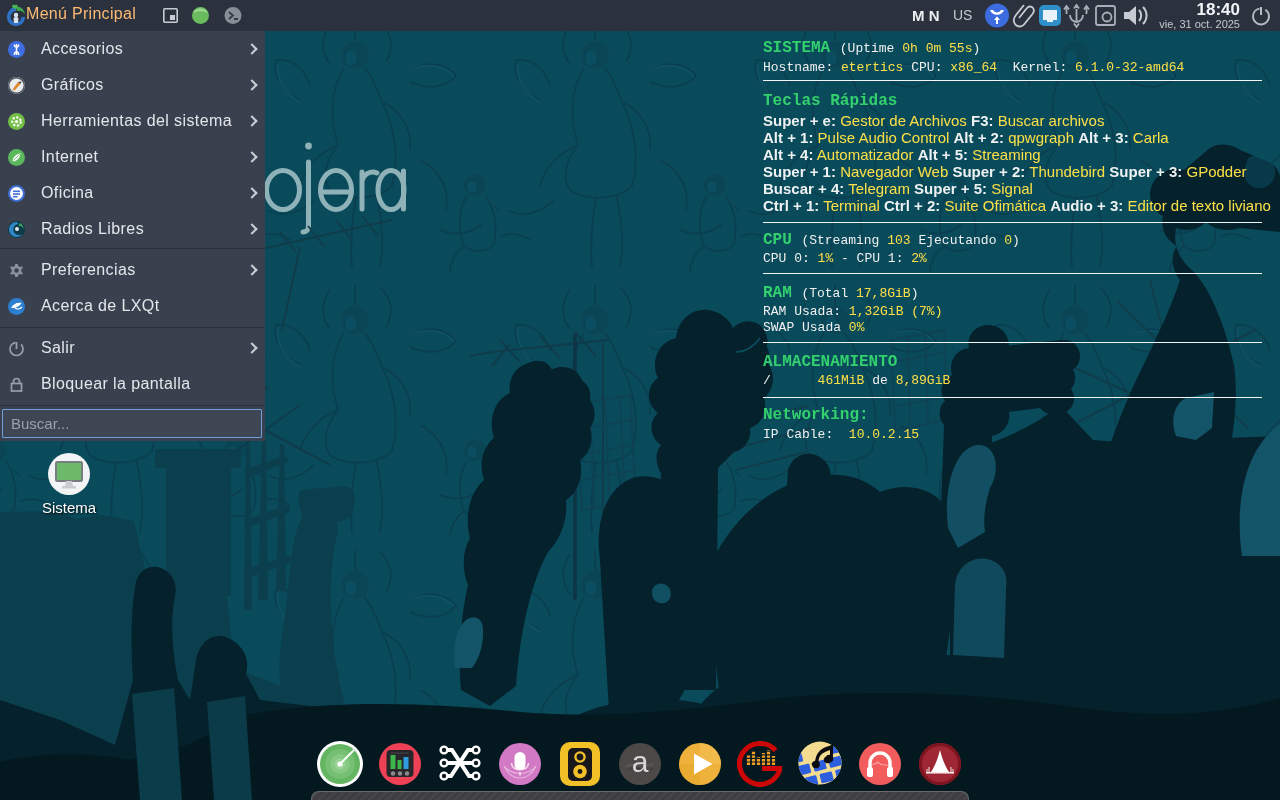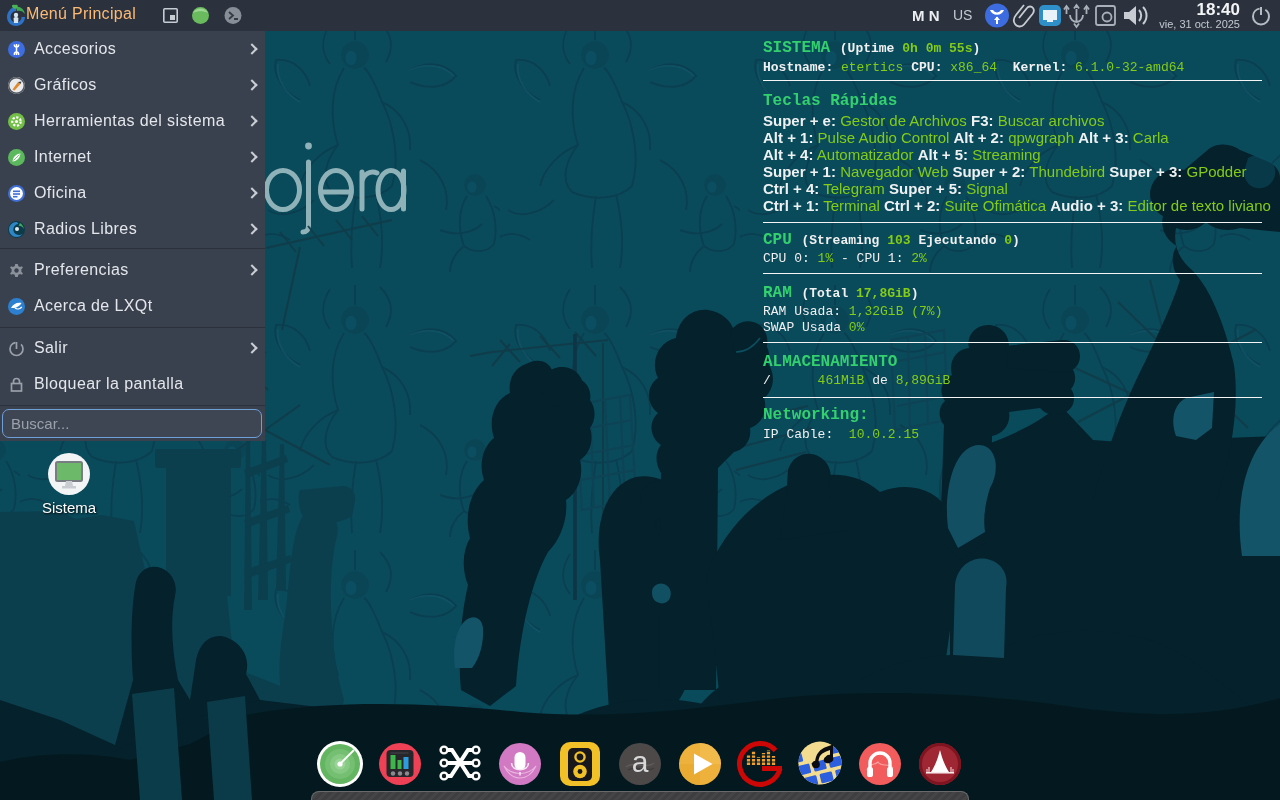--- a/index.html
+++ b/index.html
@@ -2,29 +2,29 @@
 <html><head><meta charset="utf-8">
 <style>
 *{margin:0;padding:0;box-sizing:border-box}
 html,body{width:1280px;height:800px;overflow:hidden;background:#0b4f61;font-family:"Liberation Sans",sans-serif}
 #wall{position:absolute;left:0;top:0}
 #panel{position:absolute;left:0;top:0;width:1280px;height:31px;background:#2b323d;z-index:20}
 #panel .mp{position:absolute;left:26px;top:5px;font-size:16px;letter-spacing:0.3px;color:#fdba74}
 #menu{position:absolute;left:0;top:31px;width:265px;height:410px;background:#3a414e;z-index:19}
 .mi{position:absolute;left:0;width:265px;height:36px;display:flex;align-items:center}
 .mi svg{margin-left:8px;flex:none}
-.mi .t{margin-left:9px;font-size:16px;letter-spacing:0.4px;color:#e3e6ea;white-space:nowrap}
+.mi .t{margin-left:16px;font-size:16px;letter-spacing:0.4px;color:#e3e6ea;white-space:nowrap}
 .ar{position:absolute;right:9px;top:50%;width:8px;height:8px;border-right:2px solid #c9ced5;border-top:2px solid #c9ced5;transform:translateY(-50%) rotate(45deg)}
 .msep{position:absolute;left:0;width:265px;height:1px;background:#2b303a}
-#search{position:absolute;left:2px;top:378px;width:260px;height:29px;border:1px solid #6f9fd8;border-radius:7px;background:#3f4653;color:#9aa1ab;font-size:15px;line-height:27px;padding-left:8px}
+#search{position:absolute;left:2px;top:378px;width:260px;height:29px;border:1px solid #6f9fd8;border-radius:1px;background:#3f4653;color:#9aa1ab;font-size:15px;line-height:27px;padding-left:8px}
 #conky{position:absolute;left:0;top:0;z-index:5;font-family:"Liberation Mono",monospace}
 .cl{position:absolute;white-space:pre;font-size:13px;line-height:17px;color:#f0f0f0}
-.cl b{font-weight:bold}
+.cl b{font-weight:normal}
 .cs{position:absolute;left:763px;white-space:pre;font-family:Liberation Sans, sans-serif;font-size:15px;line-height:17px;color:#eef1f1}
-.g{color:#84cc16}
+.g{color:#fde047}
 .h{font-size:16px;font-weight:bold;color:#33d06e}
 .csep{position:absolute;left:763px;width:499px;height:1px;background:#f5f5f5}
 #sistema{position:absolute;left:28px;top:452px;width:82px;text-align:center;z-index:5}
 #sistema .lbl{margin-top:3px;font-size:15px;color:#fff;text-shadow:1px 1px 2px rgba(0,0,0,.9)}
 #dockbar{position:absolute;left:311px;top:791px;width:658px;height:9px;background:repeating-linear-gradient(135deg,#3e3e40 0 3px,#454547 3px 6px);border:1px solid #6a6a6c;border-bottom:none;border-radius:8px 8px 0 0;z-index:6}
 #dock{position:absolute;left:300px;top:733px;z-index:7}
 #clock{position:absolute;left:1156px;top:0;width:84px;text-align:right;z-index:21}
 #clock .t1{font-size:17px;font-weight:bold;color:#f2f4f6;line-height:19px}
 #clock .t2{font-size:11px;color:#c3c9d1;line-height:10px}
 </style></head>
@@ -274,21 +274,21 @@
 </div>
 <div id="conky">
 <div class="cl" style="left:763px;top:40px"><span class="h">SISTEMA </span><b>(Uptime </b><b class="g">0h 0m 55s</b><b>)</b></div>
 <div class="cl" style="left:763px;top:59px"><b>Hostname: </b><span class="g">etertics</span><b> CPU: </b><span class="g">x86_64</span><b>  Kernel: </b><span class="g">6.1.0-32-amd64</span></div>
 <div class="csep" style="top:80px"></div>
 <div class="cl" style="left:763px;top:93px"><span class="h">Teclas Rápidas</span></div>
 <div class="cs" style="top:112px"><b>Super + e:</b> <span class="g">Gestor de Archivos</span> <b>F3:</b> <span class="g">Buscar archivos</span></div>
 <div class="cs" style="top:129px"><b>Alt + 1:</b> <span class="g">Pulse Audio Control</span> <b>Alt + 2:</b> <span class="g">qpwgraph</span> <b>Alt + 3:</b> <span class="g">Carla</span></div>
 <div class="cs" style="top:146px"><b>Alt + 4:</b> <span class="g">Automatizador</span> <b>Alt + 5:</b> <span class="g">Streaming</span></div>
 <div class="cs" style="top:163px"><b>Super + 1:</b> <span class="g">Navegador Web</span> <b>Super + 2:</b> <span class="g">Thundebird</span> <b>Super + 3:</b> <span class="g">GPodder</span></div>
-<div class="cs" style="top:180px"><b>Ctrl + 4:</b> <span class="g">Telegram</span> <b>Super + 5:</b> <span class="g">Signal</span></div>
+<div class="cs" style="top:180px"><b>Buscar + 4:</b> <span class="g">Telegram</span> <b>Super + 5:</b> <span class="g">Signal</span></div>
 <div class="cs" style="top:197px"><b>Ctrl + 1:</b> <span class="g">Terminal</span> <b>Ctrl + 2:</b> <span class="g">Suite Ofimática</span> <b>Audio + 3:</b> <span class="g">Editor de texto liviano</span></div>
 <div class="csep" style="top:222px"></div>
 <div class="cl" style="left:763px;top:232px"><span class="h">CPU </span><b>(Streaming </b><b class="g">103</b><b> Ejecutando </b><b class="g">0</b><b>)</b></div>
 <div class="cl" style="left:763px;top:250px">CPU 0: <span class="g">1%</span> - CPU 1: <span class="g">2%</span></div>
 <div class="csep" style="top:273px"></div>
 <div class="cl" style="left:763px;top:285px"><span class="h">RAM </span><b>(Total </b><b class="g">17,8GiB</b><b>)</b></div>
 <div class="cl" style="left:763px;top:303px">RAM Usada: <span class="g">1,32GiB (7%)</span></div>
 <div class="cl" style="left:763px;top:319px">SWAP Usada <span class="g">0%</span></div>
 <div class="csep" style="top:342px"></div>
 <div class="cl" style="left:763px;top:354px"><span class="h">ALMACENAMIENTO</span></div>

